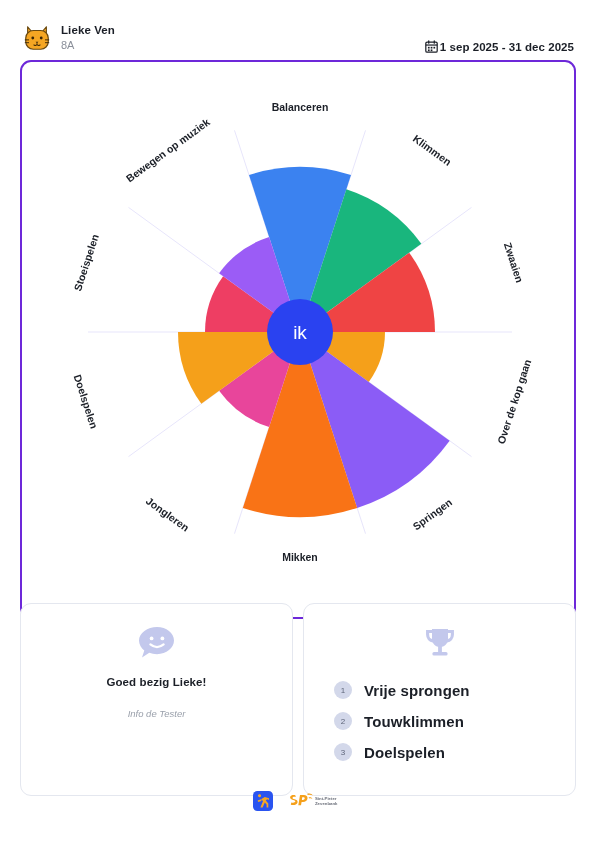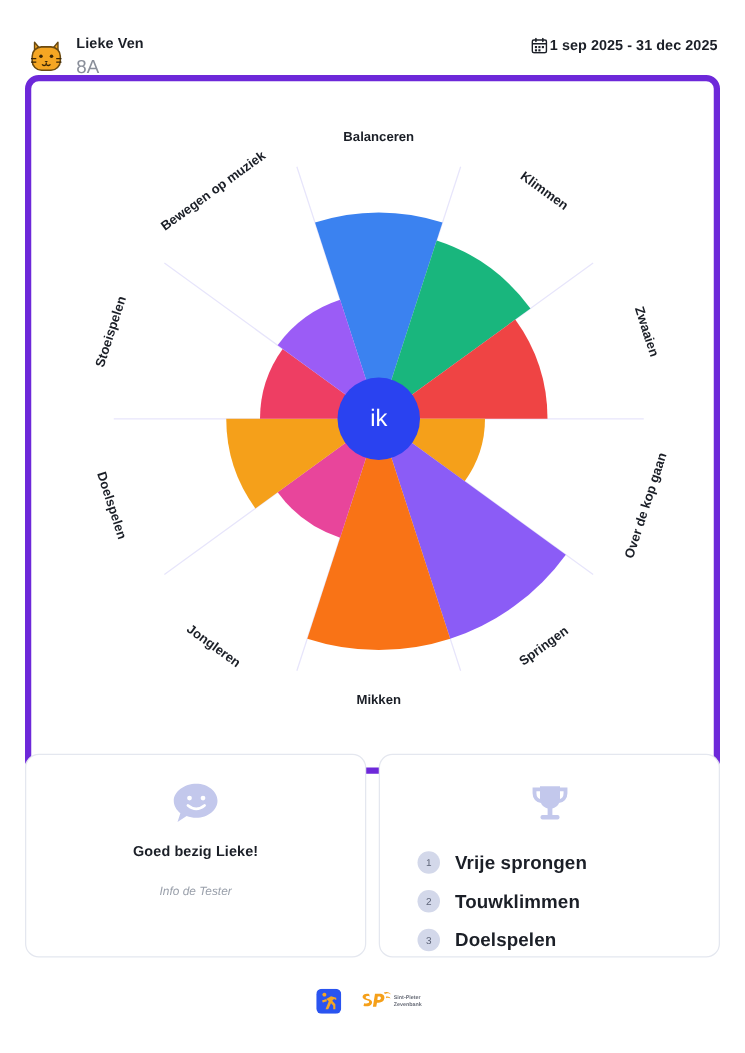--- a/index.html
+++ b/index.html
@@ -12,25 +12,25 @@
     background: #ffffff;
     font-family: "Liberation Sans", sans-serif;
     color: #23272f;
     overflow: hidden;
     position: relative;
   }
 
   
   .header {
     position: absolute;
-    top: 18px; left: 0;
+    top: 5px; left: 0;
     width: 596px;
     height: 60px;
     display: flex;
-    align-items: flex-start;
+    align-items: flex-end;
     justify-content: space-between;
     padding: 12px 22px;
     box-sizing: border-box;
   }
   .header-left {
     display: flex;
     align-items: center;
     gap: 9px;
   }
   .avatar {
@@ -45,21 +45,21 @@
     justify-content: center;
     line-height: 1;
   }
   .user-name {
     font-size: 11.5px;
     font-weight: bold;
     color: #1b1f27;
     letter-spacing: 0.1px;
   }
   .user-class {
-    font-size: 15px;
+    font-size: 11px;
     color: #8a8f9a;
     margin-top: 4px;
   }
   .header-right {
     display: flex;
     align-items: center;
     gap: 2px;
     font-size: 11.5px;
     font-weight: bold;
     color: #1b1f27;
@@ -67,39 +67,39 @@
   }
   .cal-icon { width: 13px; height: 13px; display: block; }
 
   
   .chart-card {
     position: absolute;
     left: 20px;
     top: 60px;
     width: 556px;
     height: 559px;
-    border: 5px solid #6d28d9;
+    border: 2px solid #6d28d9;
     border-radius: 11px;
     background: #fff;
     box-sizing: border-box;
     overflow: hidden;
   }
   .chart-svg {
     position: absolute;
     left: 0;
     top: 0;
   }
 
   
   .cards-row {
     position: absolute;
     left: 20px;
     top: 603px;
     width: 556px;
-    height: 163px;
+    height: 193px;
     display: flex;
     gap: 10px;
   }
   .card {
     flex: 1 1 0;
     border: 1px solid #e4e7ef;
     border-radius: 11px;
     background: #fff;
     box-sizing: border-box;
     position: relative;

